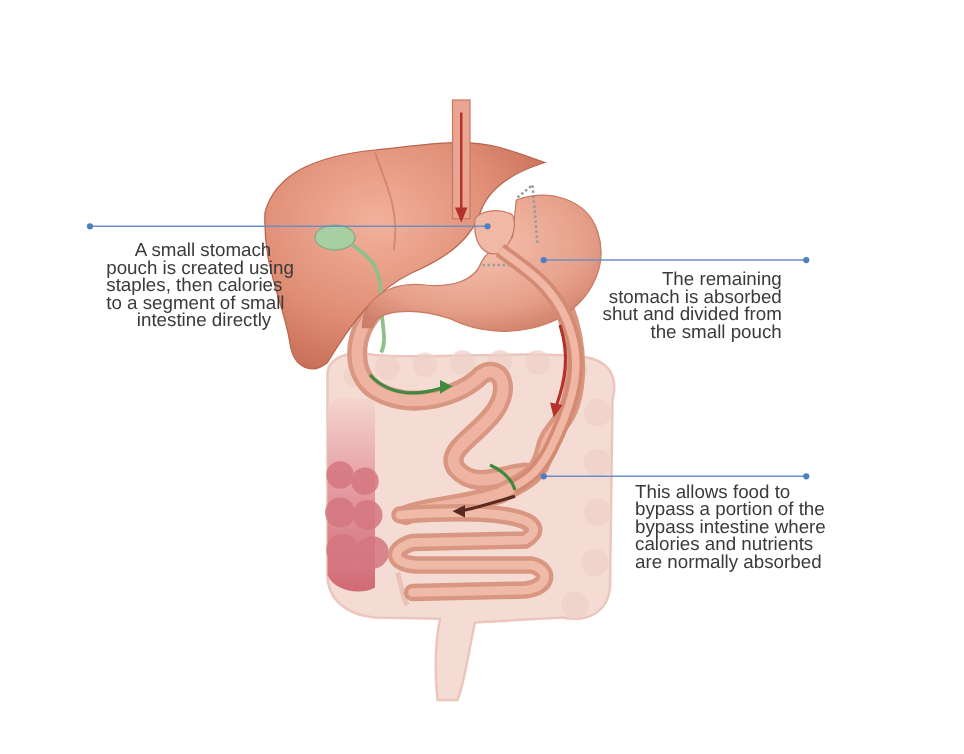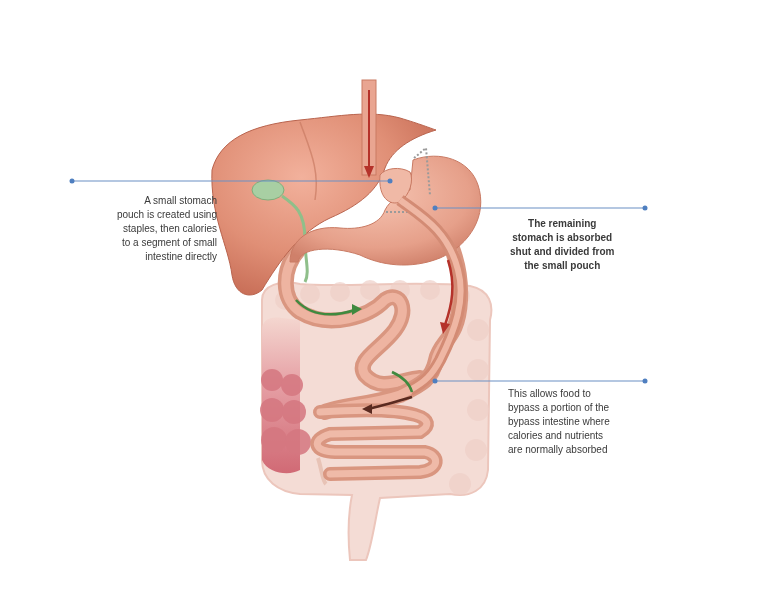--- a/index.html
+++ b/index.html
@@ -1,21 +1,21 @@
 <!DOCTYPE html>
 <html><head>
   <meta charset="utf-8">
   <style>
     html, body { margin: 0; padding: 0; background: #ffffff; }
     body { width: 771px; height: 603px; position: relative; overflow: hidden; font-family: "Liberation Sans", sans-serif; }
     #diagram { position: absolute; left: 0; top: 0; width: 771px; height: 603px; }
-    .label { position: absolute; font-size: 10px; line-height: 14px; color: #3a3a3a; }
+    .label { position: absolute; font-size: 15px; line-height: 14px; color: #3a3a3a; }
     .label span { display: block; white-space: nowrap; }
     #label-left { left: 85px; top: 194px; width: 132px; text-align: right; }
-    #label-mid { left: 510px; top: 217px; text-align: center; font-weight: bold; }
+    #label-mid { left: 482px; top: 217px; text-align: right; }
     #label-bottom { left: 508px; top: 387px; text-align: left; }
   </style>
 </head>
 <body>
 
 <svg id="diagram" viewBox="0 0 771 603" xmlns="http://www.w3.org/2000/svg">
   <defs>
     <radialGradient id="gLiver" cx="40%" cy="35%" r="70%">
       <stop offset="0%" stop-color="#f2b19c"></stop>
       <stop offset="60%" stop-color="#e08f76"></stop>

